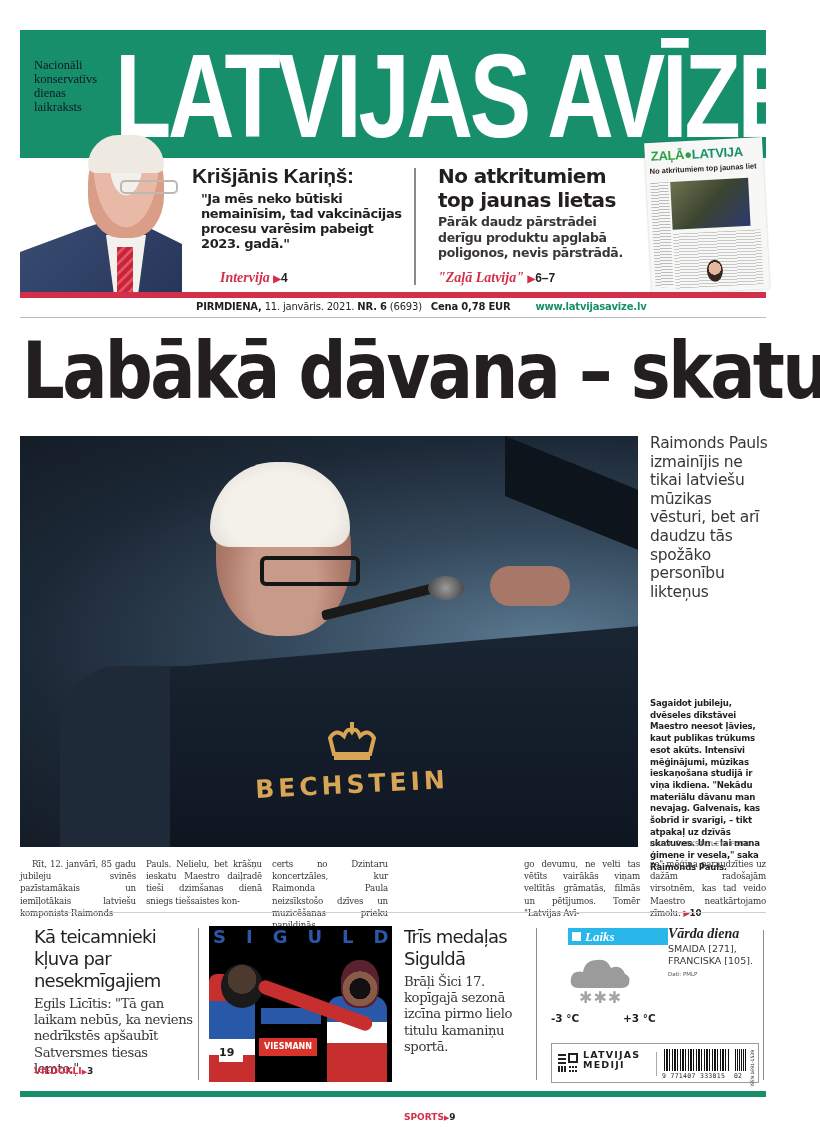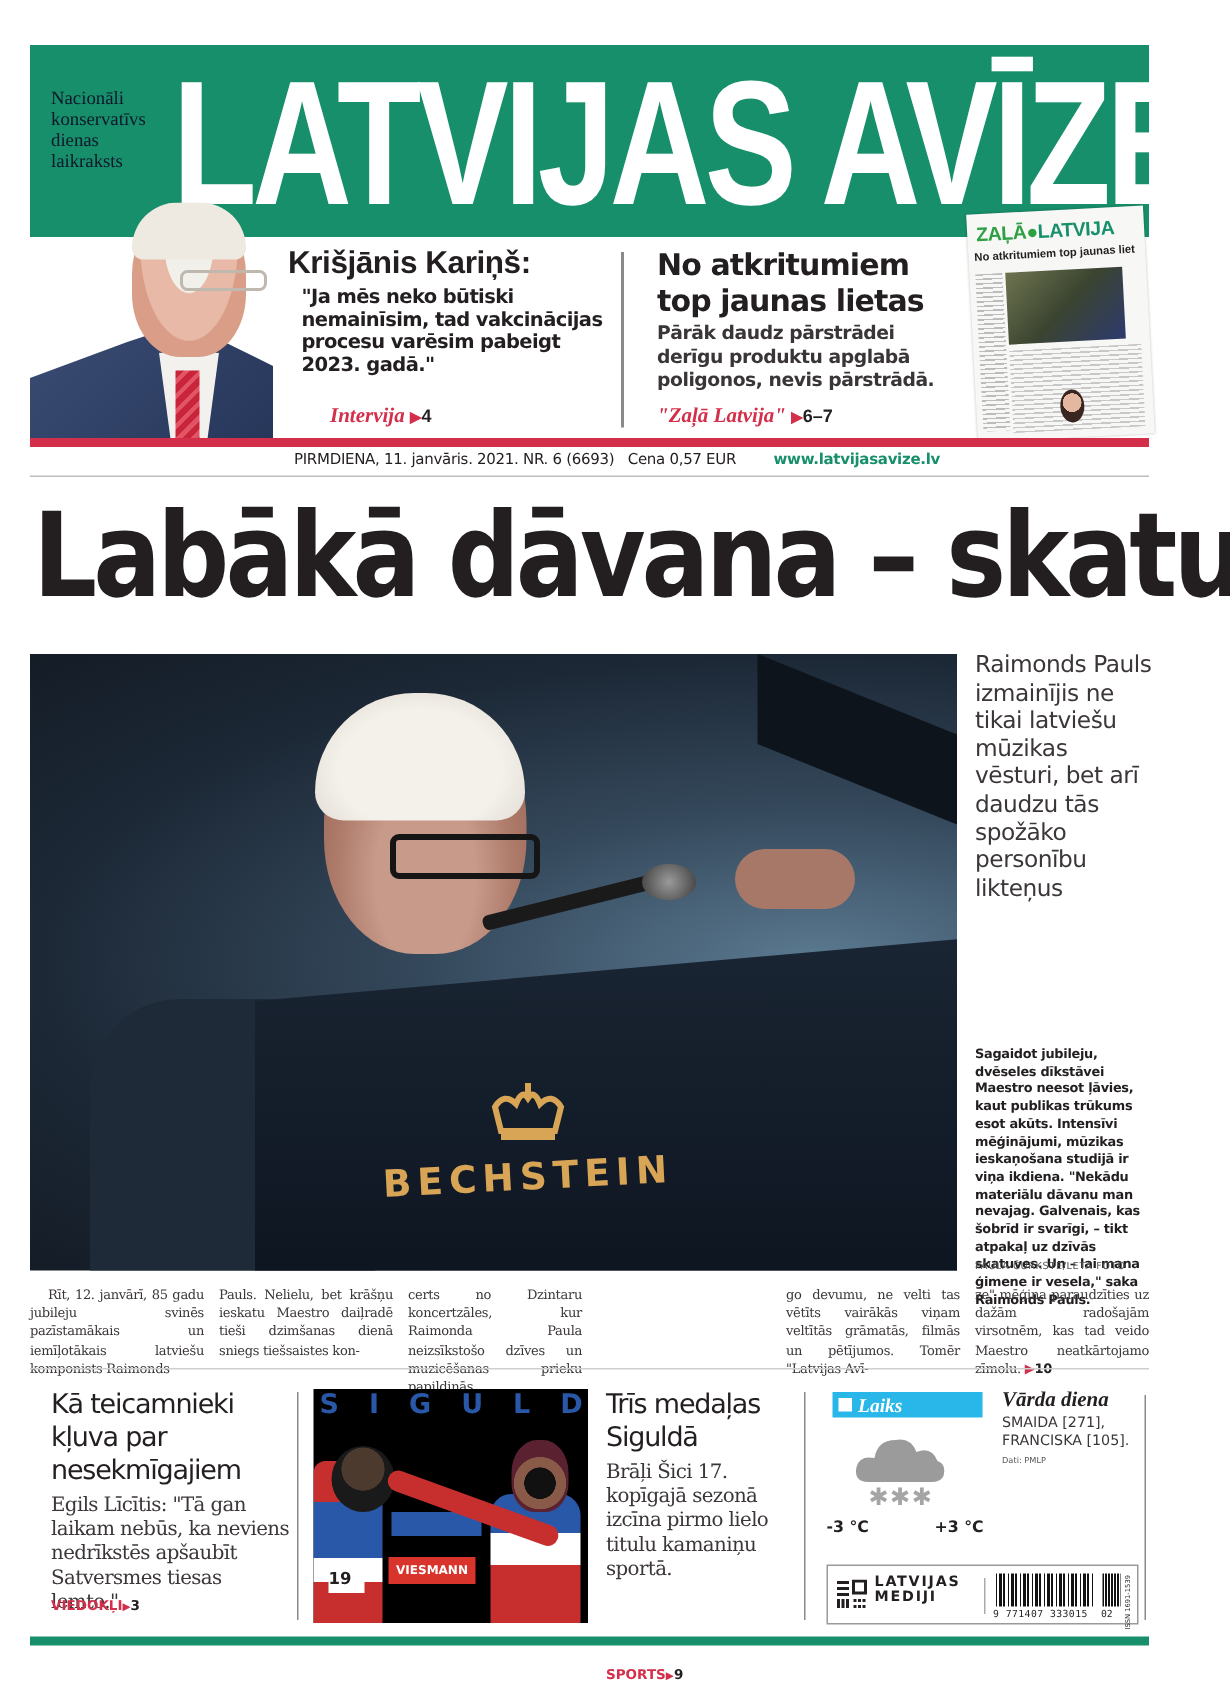--- a/index.html
+++ b/index.html
@@ -126,21 +126,21 @@
     border-radius: 50%;
   }
 
   .red-rule { position: absolute; left: 20px; top: 292px; width: 746px; height: 6px; background: #d32e4a; }
 
   
   .dateline {
     position: absolute; left: 196px; top: 300px; white-space: nowrap;
     font-family: "DejaVu Sans", sans-serif; font-size: 10px; line-height: 14px; letter-spacing: -0.2px;
   }
-  .dateline b { font-weight: 400; }
+  .dateline b { font-weight: 700; }
   .dateline .web { color: #178f6b; font-weight: 700; margin-left: 22px; }
   .dateline .sep { margin-left: 6px; }
   .thin-rule { position: absolute; left: 20px; top: 317px; width: 746px; height: 1px; background: #bdbdbd; }
 
   
   .main-headline {
     position: absolute; left: 22px; top: 328px; white-space: nowrap;
     font-family: "DejaVu Sans", sans-serif; font-weight: 700;
     font-size: 78px; line-height: 86px; color: #231f20; letter-spacing: -3px;
     transform: scaleX(0.86); transform-origin: left top;
@@ -295,21 +295,21 @@
   .sport-photo .sp-bib {
     position: absolute; left: 10px; top: 118px; width: 24px; height: 18px; background: #fff;
     font-family: "DejaVu Sans", sans-serif; font-weight: 700; font-size: 11px; text-align: left; line-height: 18px;
   }
 
   .story-c { position: absolute; left: 404px; top: 926px; width: 126px; }
   .story-c .kicker { left: 0; top: 140px; margin-top: 46px; }
 
   .weather { position: absolute; left: 551px; top: 928px; width: 100px; height: 100px; }
   .weather .label {
-    position: absolute; left: 4px; top: 0; width: 100px; height: 17px; background: #29b6e8;
+    position: absolute; left: 17px; top: 0; width: 100px; height: 17px; background: #29b6e8;
     color: #fff; font-family: "Liberation Serif", serif; font-style: italic; font-weight: 700; font-size: 13px; line-height: 17px; padding-left: 4px;
   }
   .weather .label .sq { display: inline-block; width: 9px; height: 9px; background: #fff; margin-right: 4px; vertical-align: 0px; }
   .weather .cloud { position: absolute; left: 18px; top: 26px; width: 62px; height: 36px; }
   .weather .snow {
     position: absolute; left: 28px; top: 60px; font-size: 16px; color: #a5a5a5; letter-spacing: 1px; font-family: "DejaVu Sans", sans-serif;
   }
   .weather .tmin, .weather .tmax {
     position: absolute; top: 84px; font-family: "DejaVu Sans", sans-serif; font-weight: 700; font-size: 10.5px; white-space: nowrap;
   }
@@ -400,21 +400,21 @@
   <div class="sup-face"></div>
 </div>
 
 <div class="red-rule"></div>
 
 <div class="dateline">
   <b>PIRMDIENA,</b>
   <span>11. janvāris. 2021.</span>
   <b>NR. 6</b>
   <span>(6693)</span>
-  <b class="sep">Cena 0,57 EUR</b>
+  <b class="sep">Cena 0,78 EUR</b>
   <span class="web">www.latvijasavize.lv</span>
 </div>
 <div class="thin-rule"></div>
 
 <div class="main-headline">Labākā dāvana – skatuve</div>
 
 <div class="main-photo">
   <div class="lid"></div>
   <div class="body"></div>
   <div class="head"></div>

